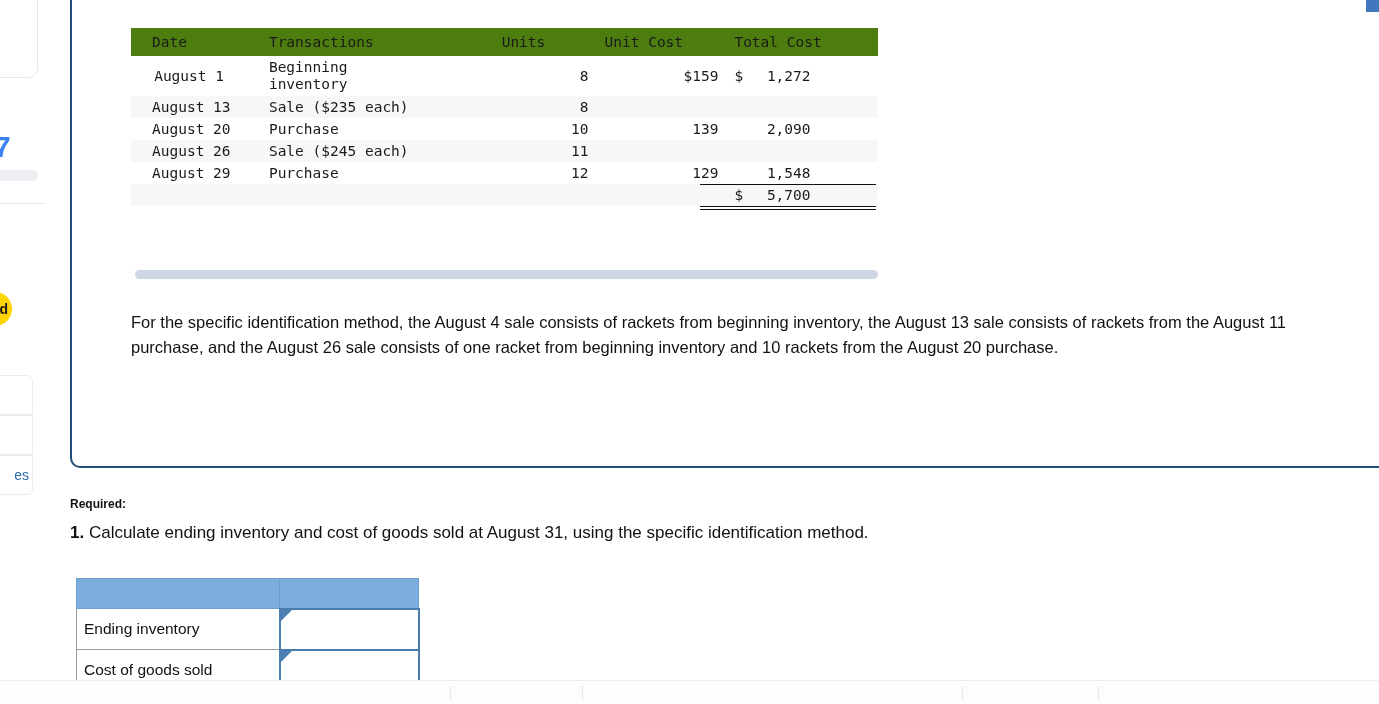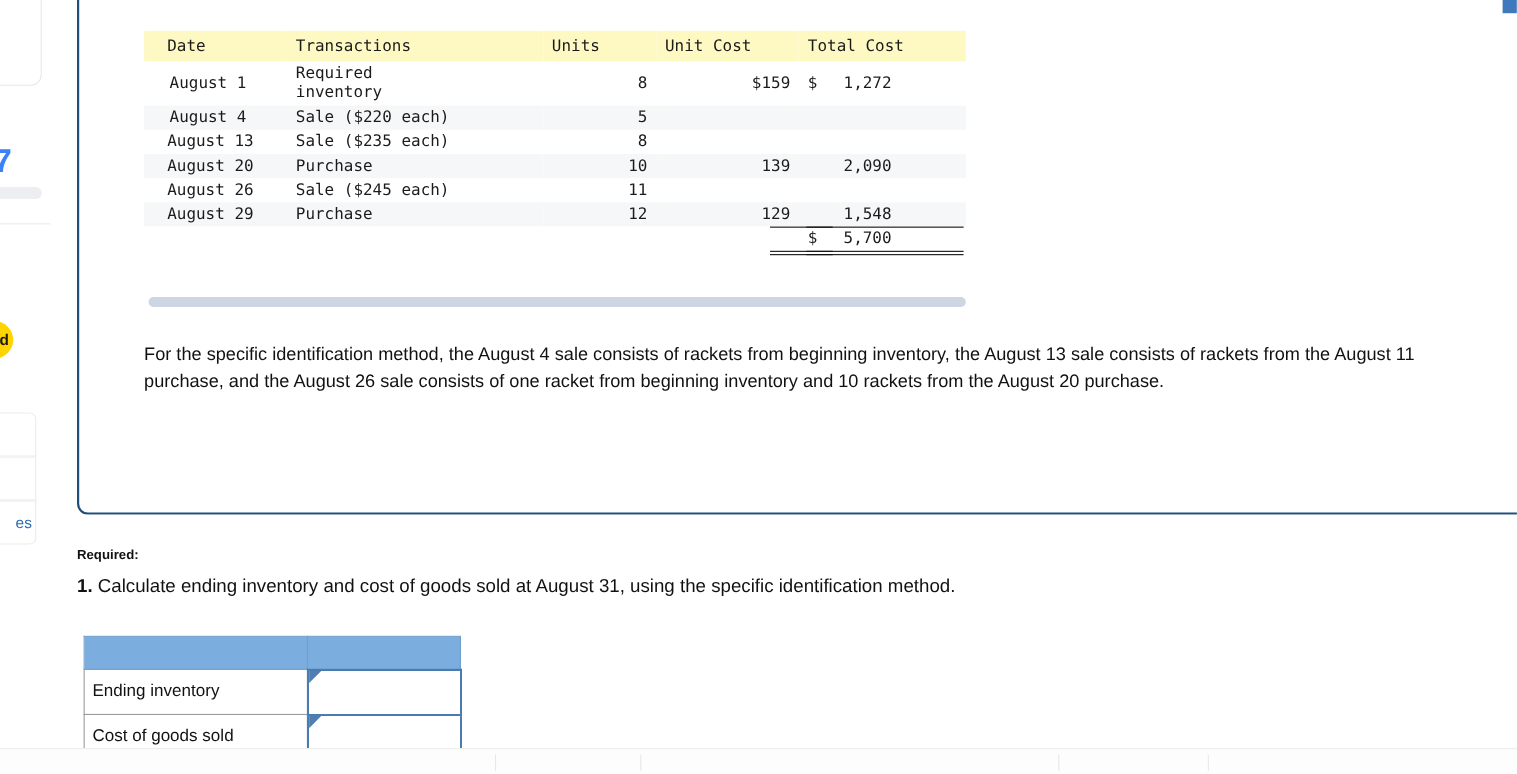--- a/index.html
+++ b/index.html
@@ -67,21 +67,21 @@
   }
 
   
   .inv-wrap { position: absolute; left: 131px; top: 28px; width: 747px; }
   table.inv {
     width: 747px; border-collapse: collapse;
     font-family: "DejaVu Sans Mono", "Liberation Mono", monospace;
     font-size: 14.5px; color: #1b1b1b;
   }
   table.inv th {
-    background: #fef9c3; font-weight: 400; padding: 6px 8px; text-align: left;
+    background: #4d7c0f; font-weight: 400; padding: 6px 8px; text-align: left;
     white-space: nowrap;
   }
   table.inv td { padding: 3px 8px; vertical-align: middle; white-space: nowrap; }
   table.inv tbody tr:nth-child(odd)  { background: #ffffff; }
   table.inv tbody tr:nth-child(even) { background: #f6f7f8; }
   .c-date  { width: 120px; text-align: left; padding-left: 21px !important;}
   .c-trans { width: 215px; text-align: left; }
   .c-units { width: 95px;  text-align: right; }
   .c-uc    { width: 120px; text-align: right; }
   .c-dol   { width: 30px;  text-align: left; }
@@ -183,34 +183,26 @@
           <th class="c-trans">Transactions</th>
           <th class="c-units">Units</th>
           <th class="c-uc">Unit Cost</th>
           <th class="c-tcx" colspan="2">Total Cost</th>
         </tr>
       </thead>
       <tbody>
         <tr>
           <td class="c-date"><span class="date-right">August  1</span></td>
           <td class="c-trans">
-              <span class="beg-inv">Required inventory</span>
+              <span class="beg-inv">Beginning inventory</span>
             </td>
           <td class="c-units">8</td>
           <td class="c-uc">$159</td>
           <td class="c-dol">$</td>
           <td class="c-tc">1,272</td>
-        </tr>
-        <tr>
-          <td class="c-date"><span class="date-right">August  4</span></td>
-          <td class="c-trans">Sale ($220 each)</td>
-          <td class="c-units">5</td>
-          <td class="c-uc"></td>
-          <td class="c-dol"></td>
-          <td class="c-tc"></td>
         </tr>
         <tr>
           <td class="c-date"><span class="date-right">August 13</span></td>
           <td class="c-trans">Sale ($235 each)</td>
           <td class="c-units">8</td>
           <td class="c-uc"></td>
           <td class="c-dol"></td>
           <td class="c-tc"></td>
         </tr>
         <tr>

